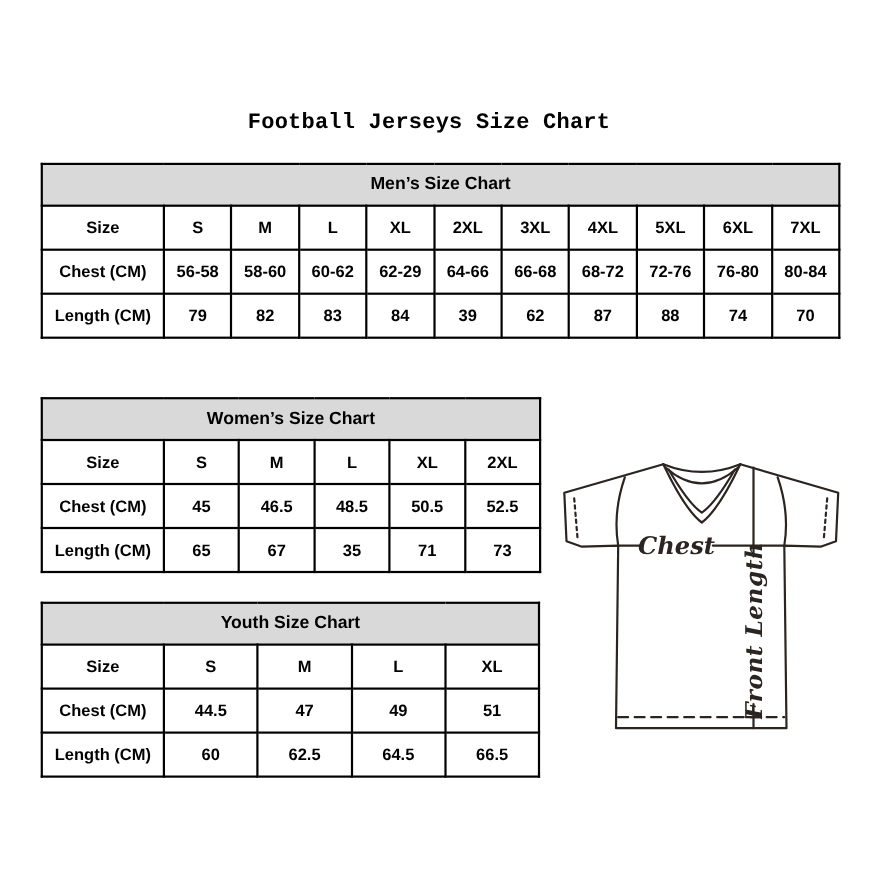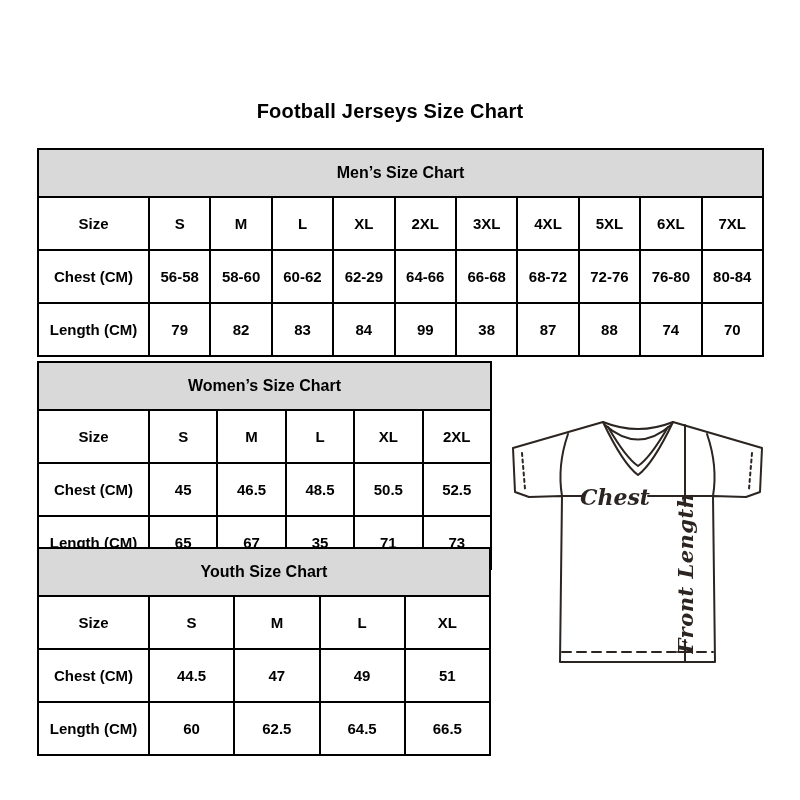--- a/index.html
+++ b/index.html
@@ -12,20 +12,21 @@
   }
   .page-title {
     position: absolute;
     top: 100px; left: 0; width: 780px;
     margin: 0;
     text-align: center;
     font-size: 20px;
     font-weight: bold;
     color: #000000;
     letter-spacing: 0.2px;
+    font-family: Liberation Mono, monospace;
   }
   table.size-table {
     position: absolute;
     border-collapse: collapse;
     table-layout: fixed;
     background: #ffffff;
   }
   #mens-table   { left: 37px; top: 148px; width: 727px; }
   #womens-table { left: 37px; top: 361px; width: 455px; }
   #youth-table  { left: 37px; top: 547px; width: 454px; padding-left: 12px; }
@@ -33,22 +34,22 @@
     border: 2px solid #000000;
     text-align: center;
     vertical-align: middle;
     font-weight: bold;
     font-size: 15px;
     color: #000000;
     padding: 0;
     overflow: hidden;
     white-space: nowrap;
   }
-  .size-table tr { height: 53px; }
-  .size-table tr.title-row { height: 48px; }
+  .size-table tr { height: 40px; }
+  .size-table tr.title-row { height: 38px; }
   .size-table th.table-title {
     background: #d9d9d9;
     font-size: 16px;
   }
   #jersey-diagram {
     position: absolute;
     left: 505px; top: 412px;
     width: 265px; height: 260px;
   }
   .diagram-stroke {
@@ -115,22 +116,22 @@
         <td>72-76</td>
         <td>76-80</td>
         <td>80-84</td>
       </tr>
       <tr>
         <th>Length (CM)</th>
         <td>79</td>
         <td>82</td>
         <td>83</td>
         <td>84</td>
-        <td>99</td>
-        <td>38</td>
+        <td>39</td>
+        <td>62</td>
         <td>87</td>
         <td>88</td>
         <td>74</td>
         <td>70</td>
       </tr>
     </tbody>
   </table>
 <table id="womens-table" class="size-table">
     <colgroup>
       <col style="width: 111px;">

